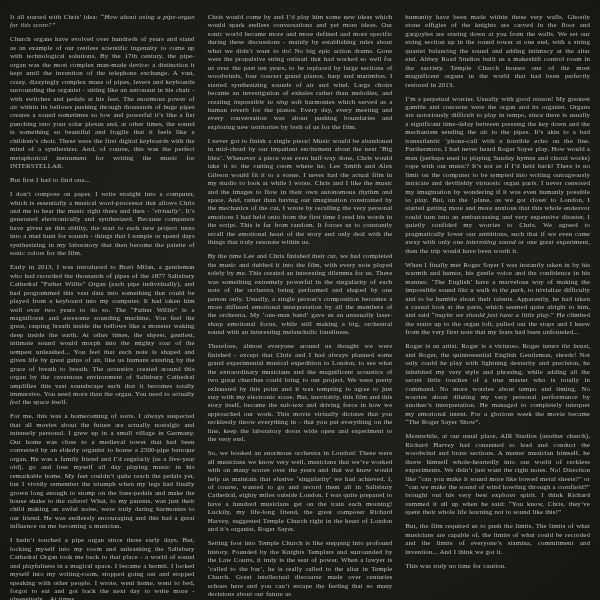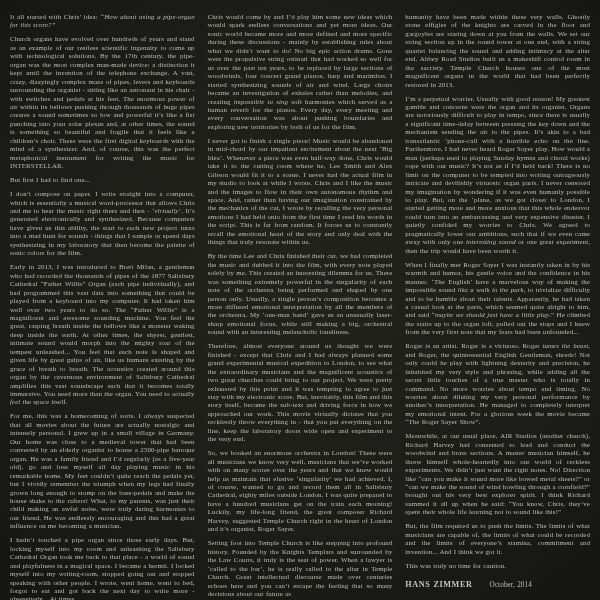--- a/index.html
+++ b/index.html
@@ -70,18 +70,14 @@
     </div>
   <div class="col">
 
   <p><span>humanity have been made within these very walls. Ghostly stone effigies of the knights are carved in the floor and gargoyles are staring down at you from the walls. We set our string section up in the round tower at one end, with a string quartet balancing the sound and adding intimacy at the altar end. Abbey Road Studios built us a makeshift control room in the sacristy. Temple Church houses one of the most magnificent organs in the world that had been perfectly restored in 2013.</span></p>
       <p><span>I’m a perpetual worrier. Usually with good reason! My greatest gamble and concerns were the organ and its organist. Organs are notoriously difficult to play in tempo, since there is usually a significant time-delay between pressing the key down and the mechanism sending the air to the pipes. It’s akin to a bad transatlantic ‘phone-call with a horrible echo on the line. Furthermore, I had never heard Roger Sayer play. How would a man (perhaps used to playing Sunday hymns and choral works) cope with our music? It’s not as if I’d held back! There is no limit on the computer to be tempted into writing outrageously intricate and devilishly virtuosic organ parts. I never censored my imagination by wondering if it was even humanly possible to play. But, on the ‘plane, as we got closer to London, I started getting more and more anxious that this whole endeavor could turn into an embarrassing and very expensive disaster. I quietly confided my worries to Chris. We agreed to pragmatically lower our ambitions, such that if we even came away with only one </span><em>interesting sound</em><span> or one great experiment, then the trip would have been worth it.</span></p>
       <p><span>When I finally met Roger Sayer I was instantly taken in by his warmth and humor, his gentle voice and the confidence in his manner. ‘The English’ have a marvelous way of making the impossible sound </span><em>like a walk in the park</em><span>, to trivialize difficulty and to be humble about their talents. Apparently, he had taken a casual look at the parts, which seemed quite alright to him, and said “</span><em>maybe we should just have a little play</em><span>.” He climbed the stairs up to the organ loft, pulled out the stops and I knew from the very first note that my fears had been unfounded...</span></p>
       <p><span>Roger is an artist. Roger is a virtuoso. Roger </span><em>tames the beast</em><span>, and Roger, the quintessential English Gentleman, shreds! Not only could he play with lightning dexterity and precision, he inhabited my very style and phrasing, while adding all the secret little touches of a true master who is totally in command. No more worries about tempo and timing. No worries about diluting my very personal performance by another’s interpretation. He managed to completely interpret my emotional intent. For a glorious week the movie became “The Roger Sayer Show”.</span></p>
       <p><span>Meanwhile, at our usual place, AIR Studios (another church), Richard Harvey had consented to lead and conduct the woodwind and brass sections. A master musician himself, he threw himself whole-heartedly into our world of reckless experiments. We didn’t just want the right notes. No! Direction like “can you make it sound more like bowed metal sheets?” or “can we make the sound of wind howling through a cornfield?” brought out his very best explorer spirit. I think Richard summed it all up when he said: “You know, Chris, they’ve spent their whole life learning not to sound like this!”</span></p>
       <p><span>But, the film required us to push the limits. The limits of what musicians are capable of, the limits of what could be recorded and the limits of everyone’s stamina, commitment and invention... And I think we got it.</span></p>
       <p><span>This was truly no time for caution.</span></p>
-  <div class="signature">
-    <span class="sig-name">HANS ZIMMER</span>
-    <span class="sig-date">October, 2014</span>
-  </div>
 </div>
 </div>
 
 </body></html>

